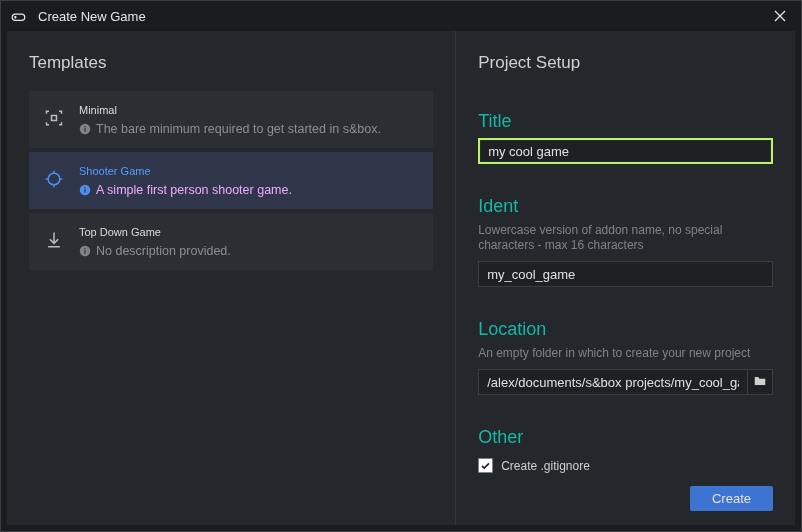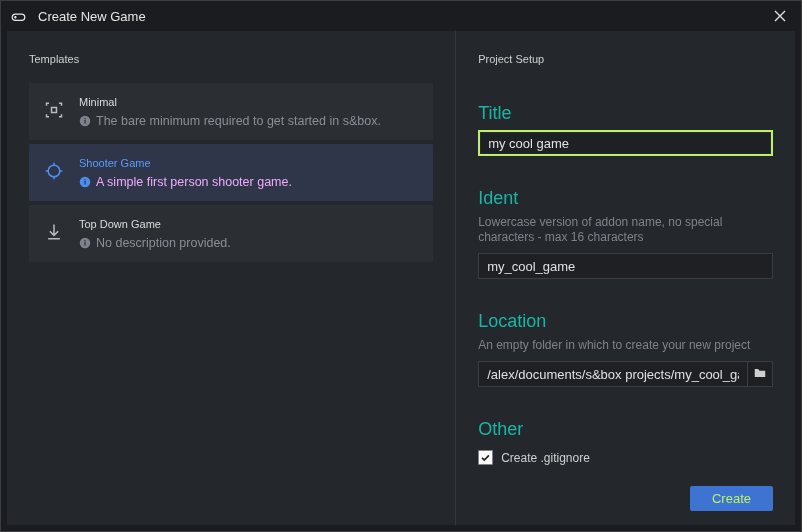--- a/index.html
+++ b/index.html
@@ -45,21 +45,21 @@
     padding: 22px 22px;
     display: flex; flex-direction: column;
   }
   .pane-right {
     flex: 1 1 43%;
     padding: 22px 22px 14px 22px;
     display: flex; flex-direction: column;
   }
   .section-title {
     color: #d0d0d0;
-    font-size: 11px;
+    font-size: 17px;
     margin-bottom: 18px;
   }
   .template-list { display:flex; flex-direction:column; gap:4px; }
   .template-item {
     display:flex; align-items:flex-start;
     gap: 12px;
     padding: 10px 12px 12px 12px;
     background: #2b2e33;
     cursor: pointer;
     border-radius: 1px;
@@ -126,21 +126,21 @@
   .checkbox svg { display:block; }
   .check-label { color:#d0d0d0; font-size:12px; }
 
   .footer {
     margin-top:auto;
     display:flex; justify-content:flex-end;
     padding-top:10px;
   }
   .create-btn {
     background:#3d73d1;
-    color:#bef264;
+    color:#e5e5e5;
     border:none;
     font-size:13px;
     padding:5px 22px;
     cursor:pointer;
     border-radius:2px;
   }
 </style>
 </head>
 <body>
 

